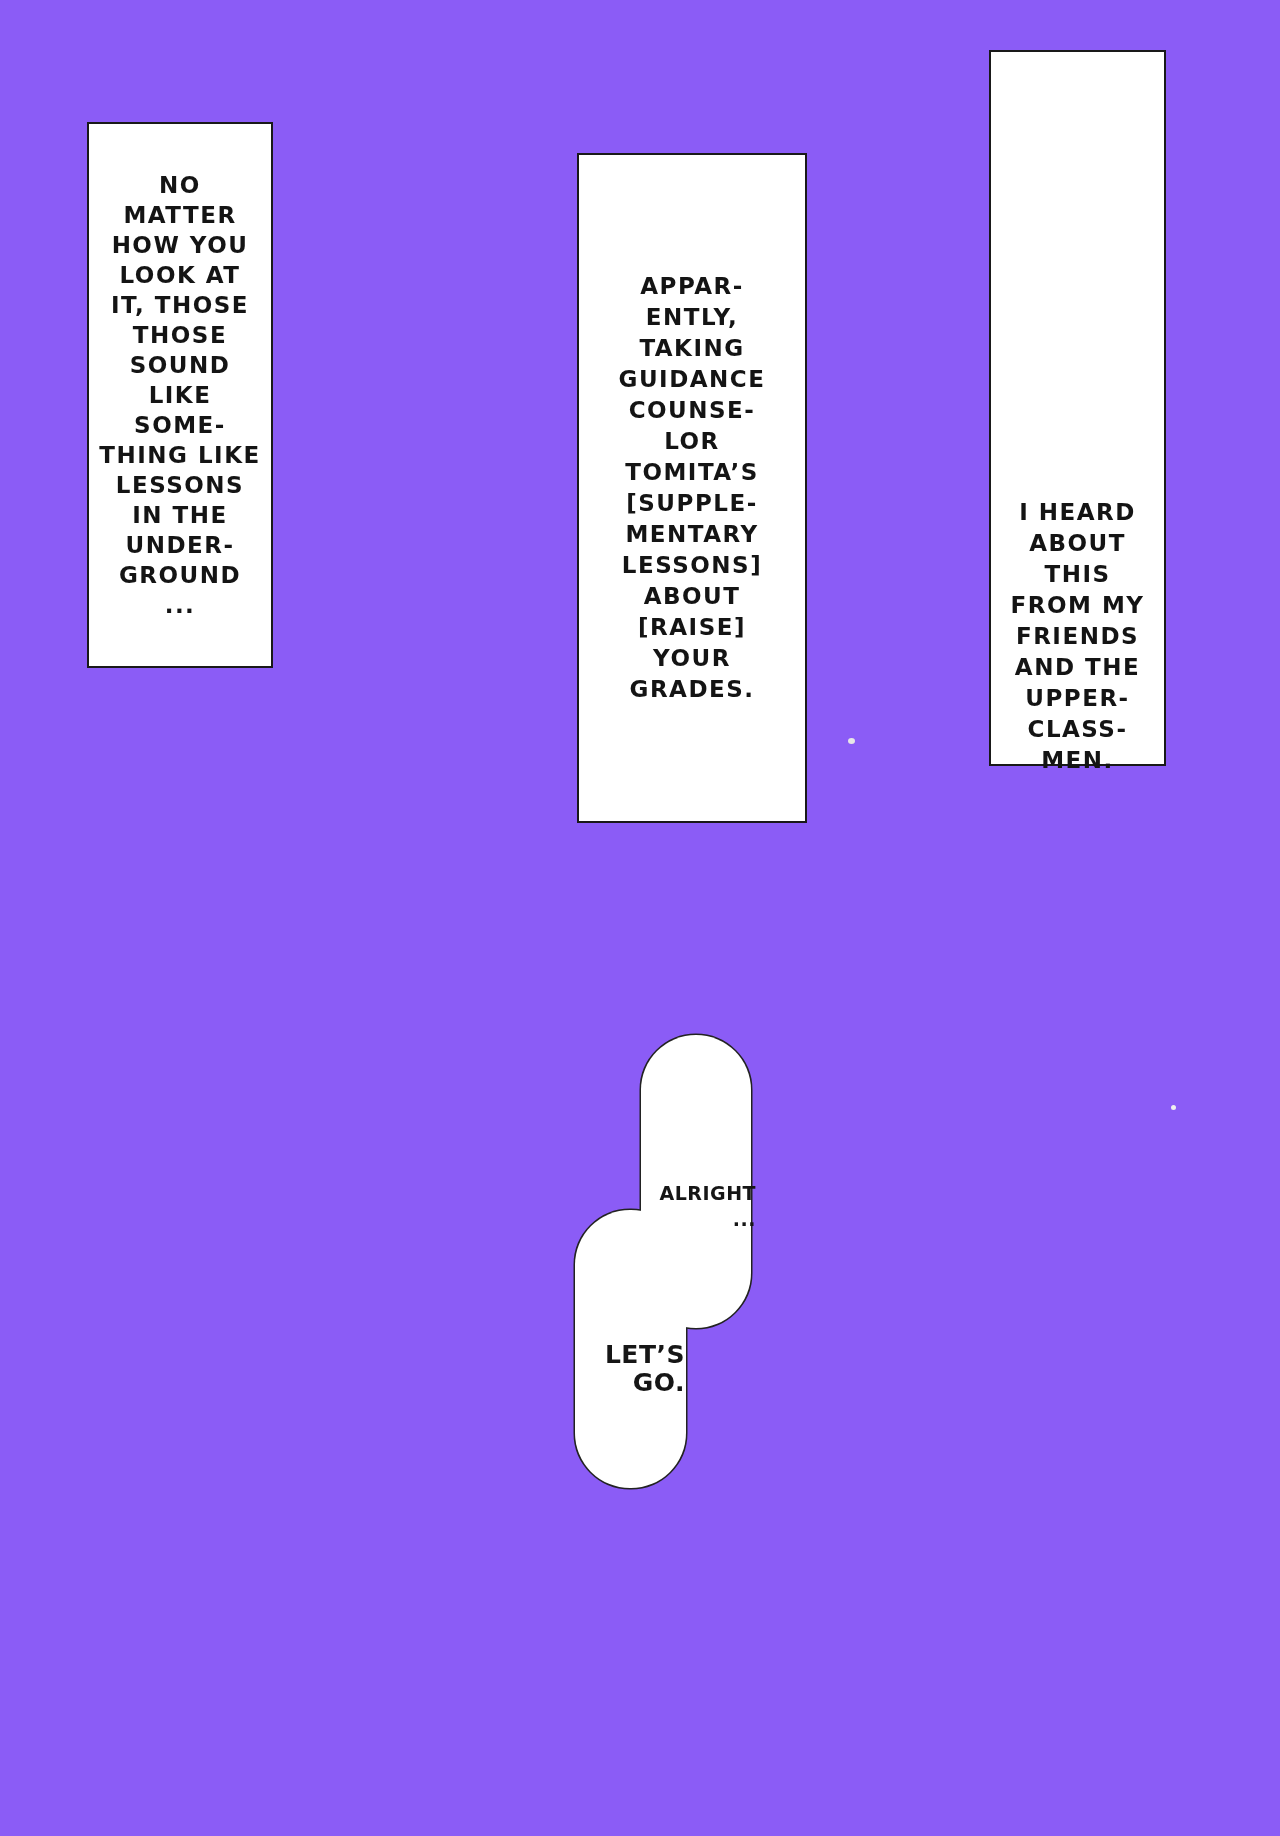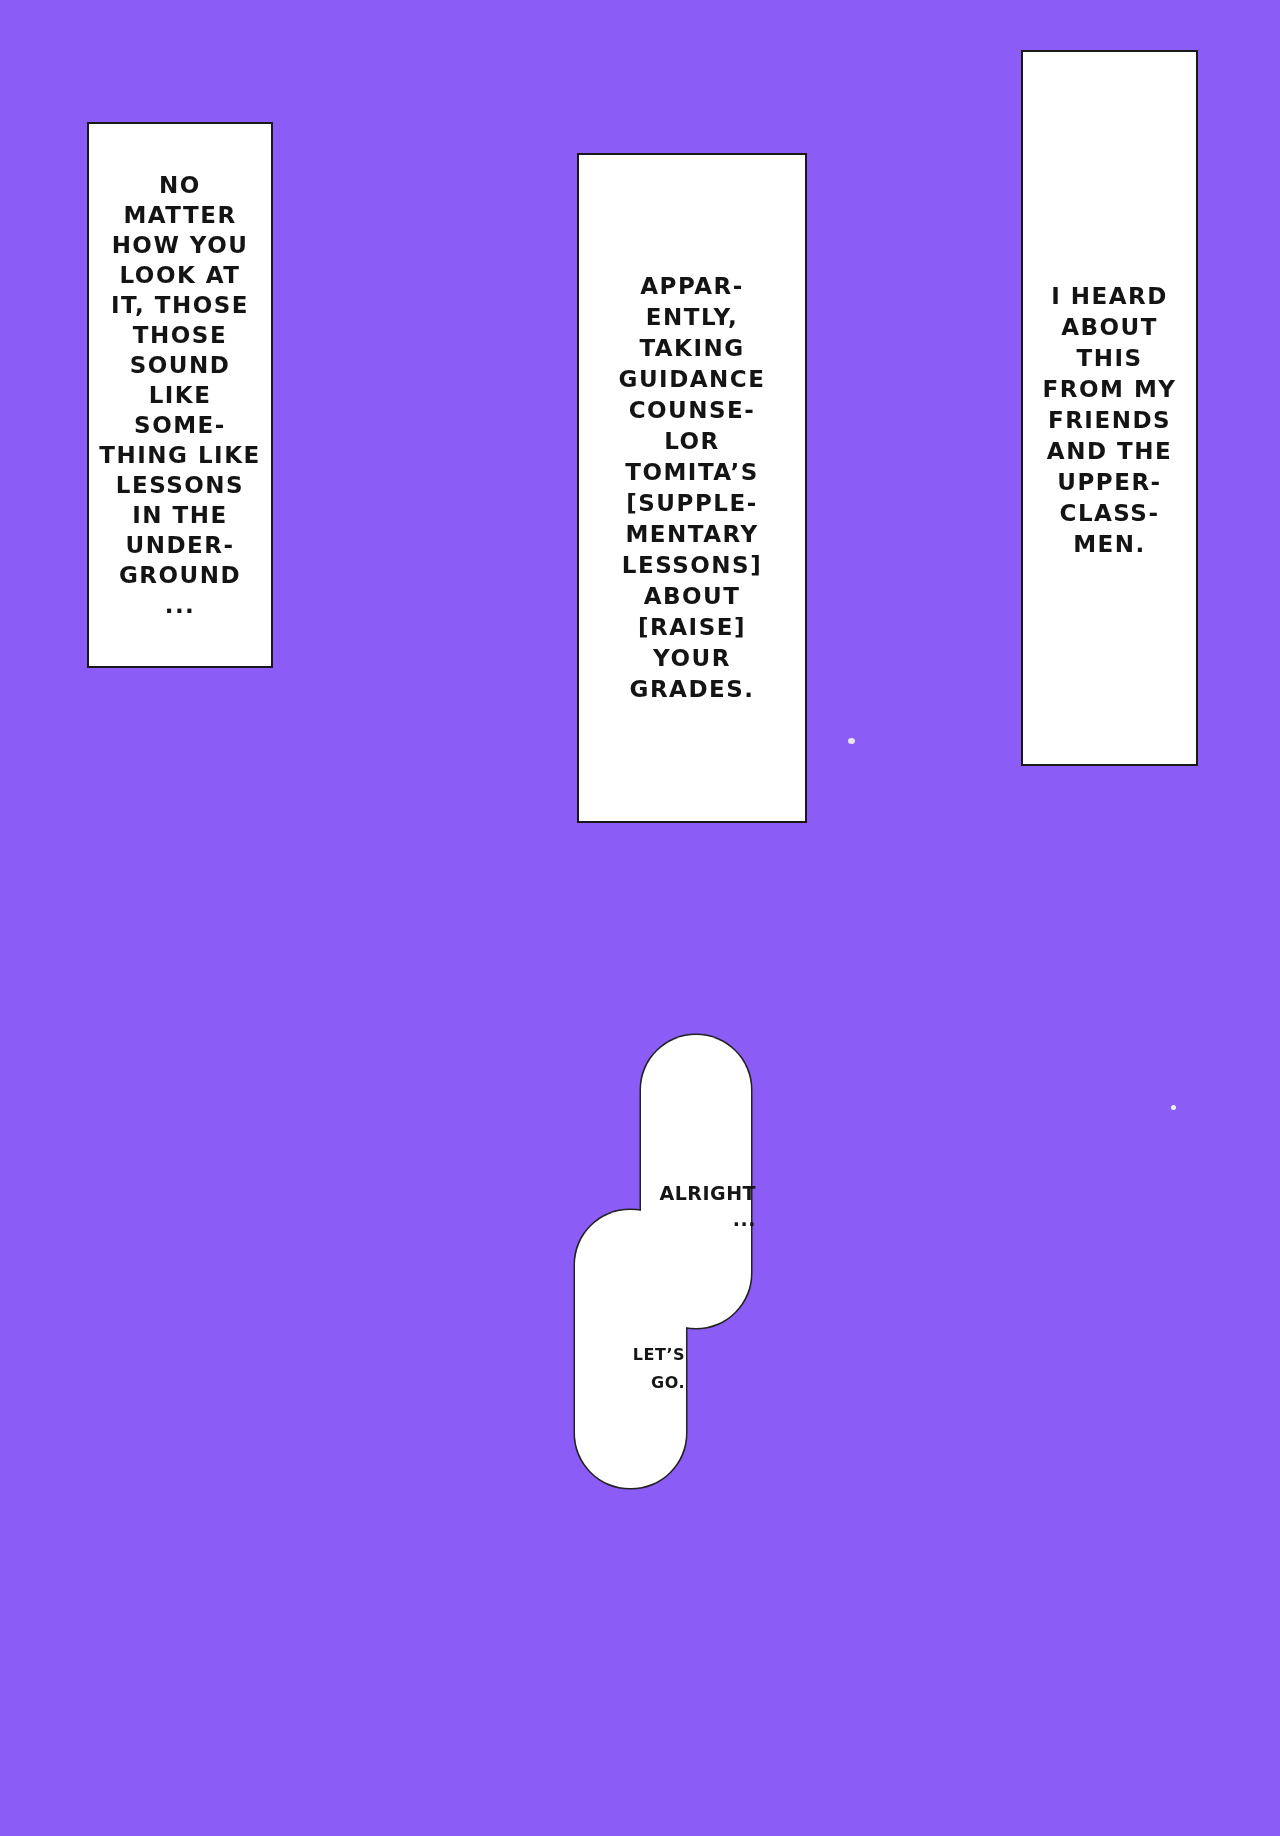--- a/index.html
+++ b/index.html
@@ -32,39 +32,39 @@
     text-align: center;
     font-weight: 700;
     color: #141414;
     letter-spacing: 1.5px;
   }
   .panel-text .line { white-space: nowrap; }
   #panel-left   { left: 87px;  top: 122px; width: 186px; height: 546px; }
   #panel-left .panel-text   { font-size: 23px; line-height: 30px; }
   #panel-center { left: 577px; top: 153px; width: 230px; height: 670px; }
   #panel-center .panel-text { font-size: 23px; line-height: 31px; }
-  #panel-right  { left: 1021px; top: 50px; width: 177px; height: 716px; }
+  #panel-right  { left: 989px; top: 50px; width: 177px; height: 716px; justify-content: flex-end; }
   #panel-right .panel-text  { font-size: 23px; line-height: 31px; position: relative; top: 12px; }
 
   
   .bubble-svg { position: absolute; left: 540px; top: 1000px; }
   .bubble-text {
     position: absolute;
     text-align: right;
     font-weight: 700;
     color: #161616;
     letter-spacing: 0.5px;
   }
   #bubble-text-top {
     left: 640px; top: 1180px; width: 116px;
     font-size: 19px; line-height: 26px;
   }
   #bubble-text-bottom {
     left: 573px; top: 1341px; width: 112px;
-    font-size: 16px; line-height: 28px;
+    font-size: 25px; line-height: 28px;
   }
 
   
   .speck {
     position: absolute;
     border-radius: 50%;
     background: #e7e7e7;
   }
   #speck-1 { left: 848px;  top: 738px;  width: 7px; height: 6px; }
   #speck-2 { left: 1171px; top: 1105px; width: 5px; height: 5px; background:#efefef; }

